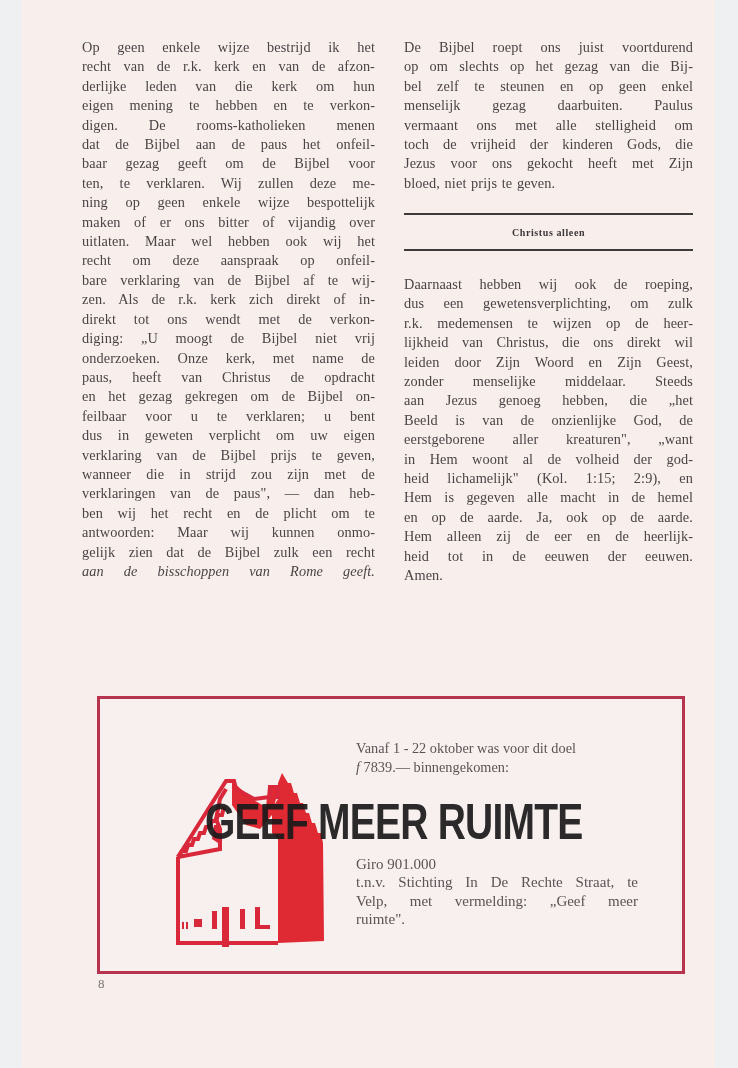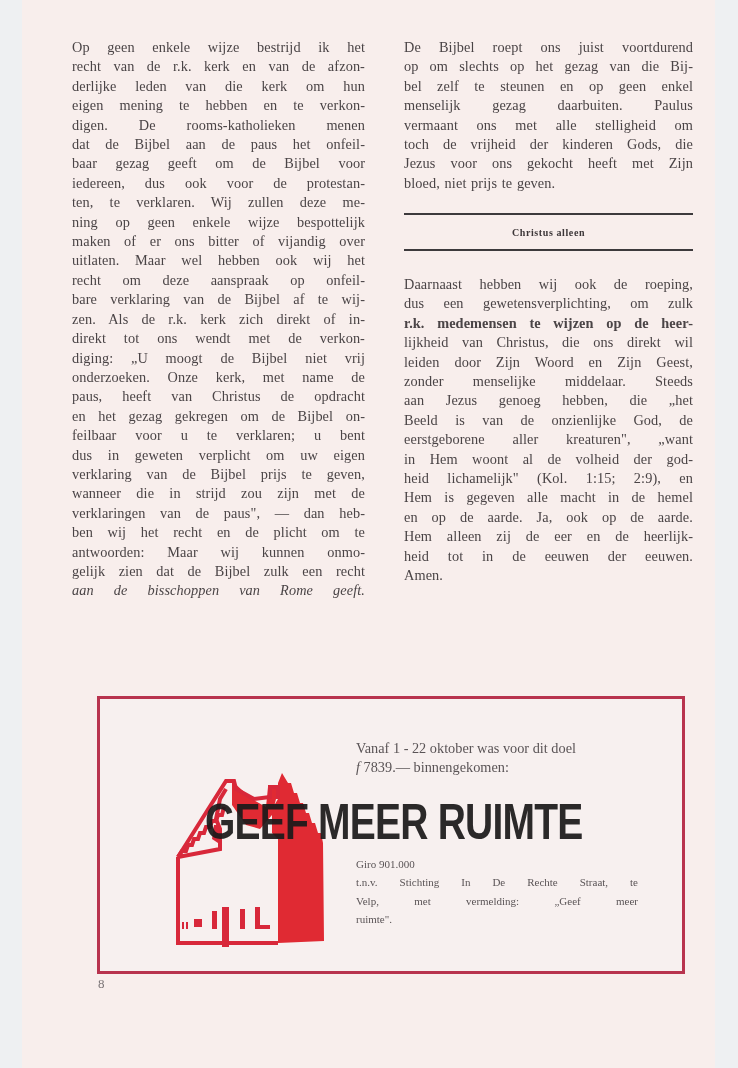--- a/index.html
+++ b/index.html
@@ -27,21 +27,21 @@
       top: 38px;
       width: 293px;
       color: #4a4446;
       font-size: 14.3px;
       line-height: 19.4px;
       text-align: justify;
       text-align-last: left;
       letter-spacing: 0.1px;
       word-spacing: 1px;
     }
-    .col-left { left: 72px; }
+    .col-left { left: 82px; }
     .col-right { left: 404px; width: 289px; }
     .col p { margin: 0; hyphens: manual; }
     .col-left p { text-align: justify; text-align-last: justify; }
     .section-rule {
       height: 2px;
       background: #3d3a3c;
       margin: 0;
     }
     .section-head {
       position: absolute;
@@ -94,21 +94,21 @@
       transform-origin: left top;
       white-space: nowrap;
       z-index: 3;
       opacity: 0.93;
     }
     .ad-text-bottom {
       position: absolute;
       left: 256px;
       top: 156px;
       color: #5a5456;
-      font-size: 11px;
+      font-size: 15px;
       line-height: 18.4px;
       width: 282px;
       text-align: justify;
     }
     .ad-text-bottom p { margin: 0; }
     .house {
       position: absolute;
       left: 60px;
       top: 60px;
       width: 190px;
@@ -129,21 +129,20 @@
 <div class="page"></div>
 
 <div class="col col-left" id="left-col">
     <p style="text-align: justify; text-align-last: justify;">Op geen enkele wijze bestrijd ik het</p>
     <p style="text-align: justify; text-align-last: justify;">recht van de r.k. kerk en van de afzon-</p>
     <p style="text-align: justify; text-align-last: justify;">derlijke leden van die kerk om hun</p>
     <p style="text-align: justify; text-align-last: justify;">eigen mening te hebben en te verkon-</p>
     <p style="text-align: justify; text-align-last: justify;">digen. De rooms-katholieken menen</p>
     <p style="text-align: justify; text-align-last: justify;">dat de Bijbel aan de paus het onfeil-</p>
     <p style="text-align: justify; text-align-last: justify;">baar gezag geeft om de Bijbel voor</p>
-    <p style="text-align: justify; text-align-last: justify;">iedereen, dus ook voor de protestan-</p>
     <p style="text-align: justify; text-align-last: justify;">ten, te verklaren. Wij zullen deze me-</p>
     <p style="text-align: justify; text-align-last: justify;">ning op geen enkele wijze bespottelijk</p>
     <p style="text-align: justify; text-align-last: justify;">maken of er ons bitter of vijandig over</p>
     <p style="text-align: justify; text-align-last: justify;">uitlaten. Maar wel hebben ook wij het</p>
     <p style="text-align: justify; text-align-last: justify;">recht om deze aanspraak op onfeil-</p>
     <p style="text-align: justify; text-align-last: justify;">bare verklaring van de Bijbel af te wij-</p>
     <p style="text-align: justify; text-align-last: justify;">zen. Als de r.k. kerk zich direkt of in-</p>
     <p style="text-align: justify; text-align-last: justify;">direkt tot ons wendt met de verkon-</p>
     <p style="text-align: justify; text-align-last: justify;">diging: „U moogt de Bijbel niet vrij</p>
     <p style="text-align: justify; text-align-last: justify;">onderzoeken. Onze kerk, met name de</p>
@@ -173,21 +172,21 @@
 
 <div class="section-head">
   <div class="section-rule"></div>
   <div class="title">Christus alleen</div>
   <div class="section-rule"></div>
 </div>
 
 <div class="col col-right col-right-2" id="right-col-2">
     <p style="text-align: justify; text-align-last: justify;">Daarnaast hebben wij ook de roeping,</p>
     <p style="text-align: justify; text-align-last: justify;">dus een gewetensverplichting, om zulk</p>
-    <p style="text-align: justify; text-align-last: justify; font-weight: bold;">r.k. medemensen te wijzen op de heer-</p>
+    <p style="text-align: justify; text-align-last: justify;">r.k. medemensen te wijzen op de heer-</p>
     <p style="text-align: justify; text-align-last: justify;">lijkheid van Christus, die ons direkt wil</p>
     <p style="text-align: justify; text-align-last: justify;">leiden door Zijn Woord en Zijn Geest,</p>
     <p style="text-align: justify; text-align-last: justify;">zonder menselijke middelaar. Steeds</p>
     <p style="text-align: justify; text-align-last: justify;">aan Jezus genoeg hebben, die „het</p>
     <p style="text-align: justify; text-align-last: justify;">Beeld is van de onzienlijke God, de</p>
     <p style="text-align: justify; text-align-last: justify;">eerstgeborene aller kreaturen", „want</p>
     <p style="text-align: justify; text-align-last: justify;">in Hem woont al de volheid der god-</p>
     <p style="text-align: justify; text-align-last: justify;">heid lichamelijk" (Kol. 1:15; 2:9), en</p>
     <p style="text-align: justify; text-align-last: justify;">Hem is gegeven alle macht in de hemel</p>
     <p style="text-align: justify; text-align-last: justify;">en op de aarde. Ja, ook op de aarde.</p>

